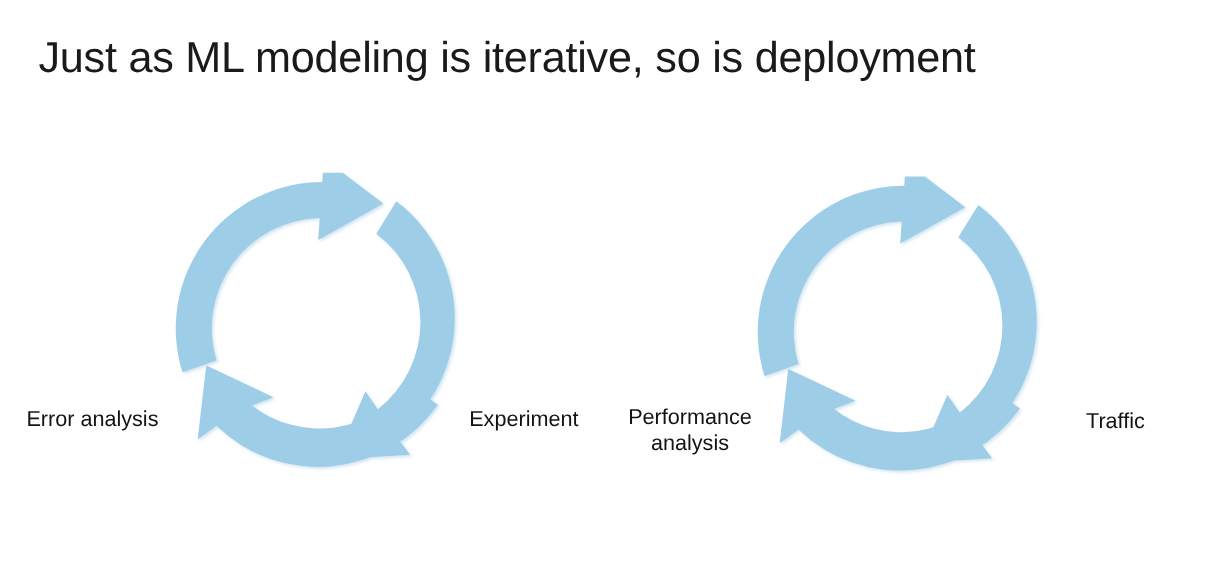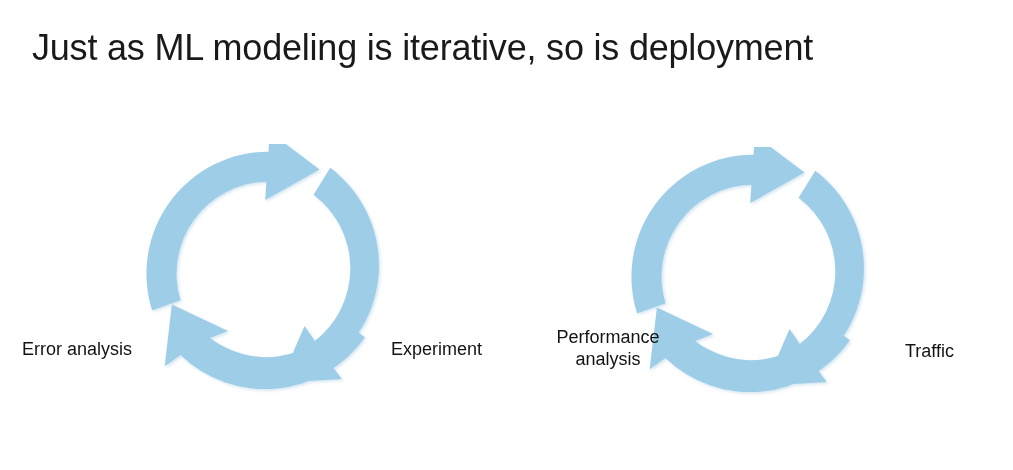--- a/index.html
+++ b/index.html
@@ -56,21 +56,21 @@
   .cyc-label.multiline { white-space: normal; text-align: center; }
 
   
   #label-ml-model    { left: 197px; top: 110px; }
   #label-experiment  { left: 391px; top: 338px; }
   #label-error       { left: 22px;  top: 338px; }
 
   
   #label-deployment  { left: 651px; top: 113px; }
   #label-traffic     { left: 905px; top: 340px; text-align: center; }
-  #label-performance { left: 521px; top: 326px; width: 108px; margin-left: 33px; }
+  #label-performance { left: 521px; top: 336px; width: 108px; }
 </style>
 </head>
 <body>
 
 <div id="slide">
 
   <div id="slide-title">Just as ML modeling is iterative, so is deployment</div>
 
   <div class="cycle" id="cycle-left">
     <svg viewBox="0 0 260 260" xmlns="http://www.w3.org/2000/svg" aria-hidden="true">

